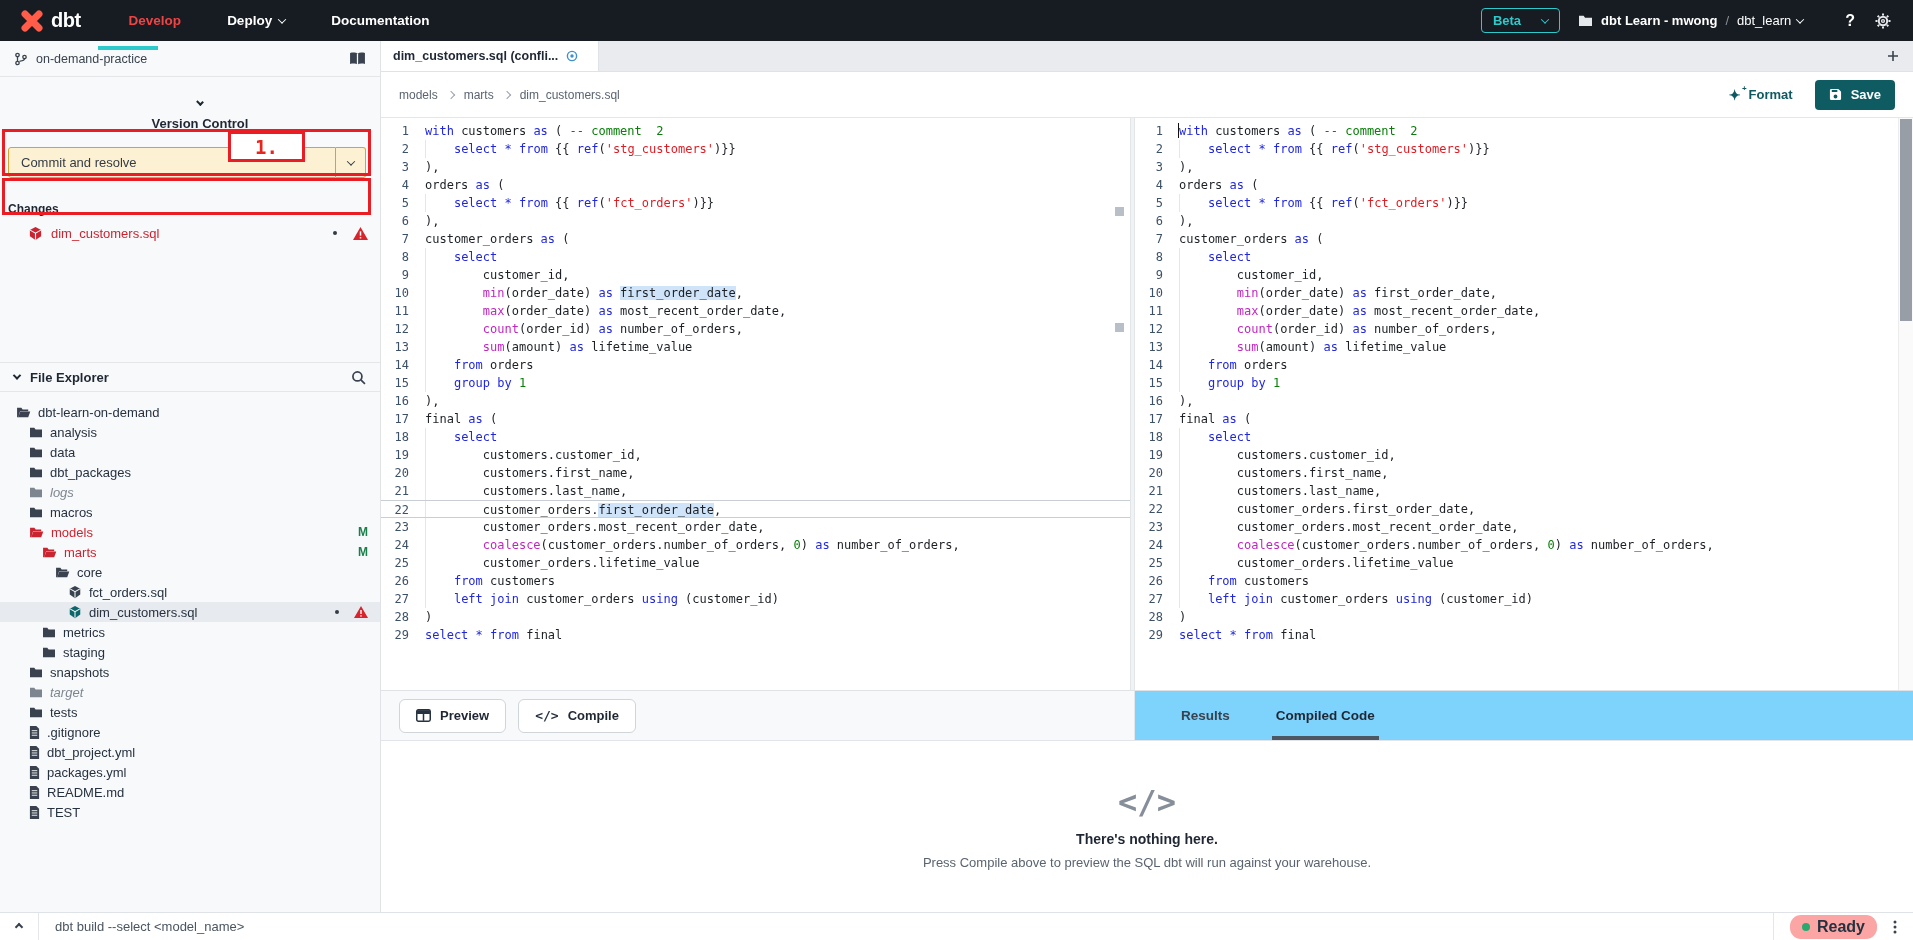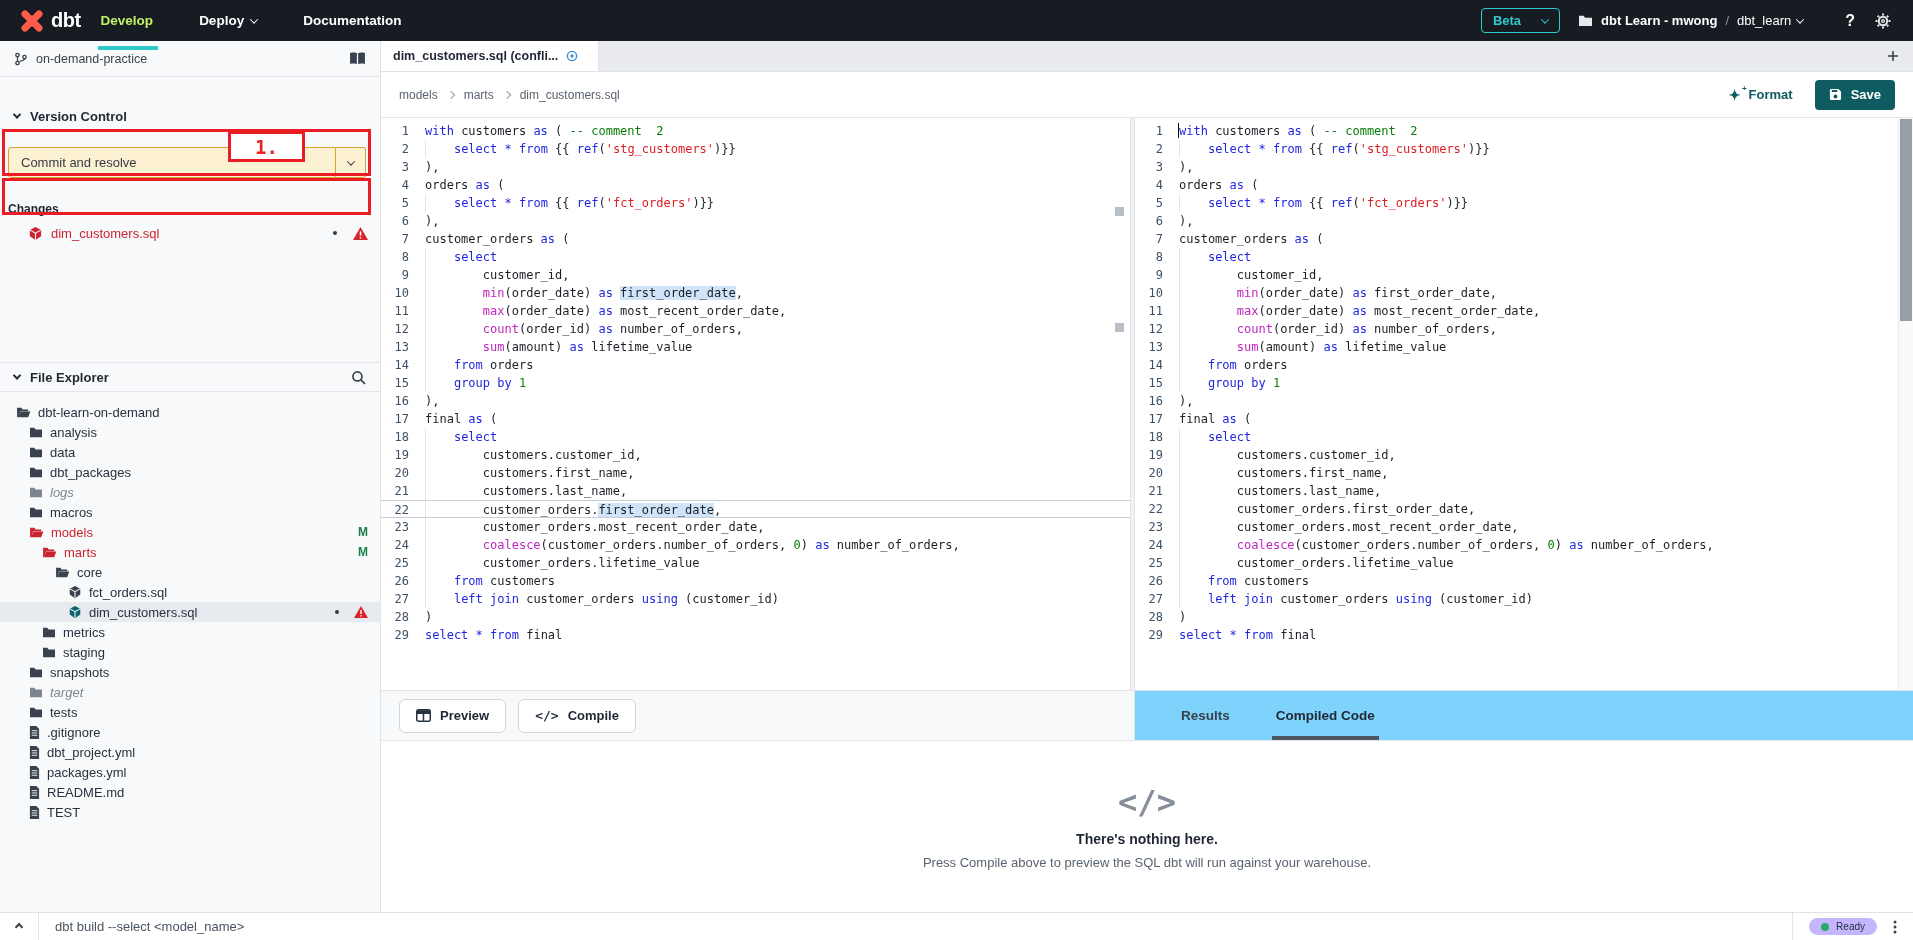--- a/index.html
+++ b/index.html
@@ -4,41 +4,41 @@
 <style>
   * { box-sizing: border-box; margin: 0; padding: 0; }
   html,body { width:1913px; height:940px; overflow:hidden; }
   body { font-family:"Liberation Sans", sans-serif; font-size:13px; color:#1f2733; background:#fff; position:relative; }
 
   
   .navbar { height:41px; background:#171b22; display:flex; align-items:center; padding:0 22px 0 20px; position:relative; z-index:5; }
   .logo { display:flex; align-items:center; gap:7px; margin-right:20px; }
   .logo-text { color:#fff; font-weight:700; font-size:20px; letter-spacing:-0.5px; }
   .nav-item { color:#fff; font-weight:600; font-size:13.5px; margin-right:46px; display:flex; align-items:center; gap:7px; cursor:pointer; }
-  .nav-item.active { color:#bef264; }
+  .nav-item.active { color:#ef4444;margin-left:28px; }
   .nav-underline { position:absolute; left:98px; top:46px; width:60px; height:4px; background:#2ec9cb; z-index:6; }
   .nav-right { margin-left:auto; display:flex; align-items:center; }
   .beta-btn { border:1.5px solid #2ec9cb; color:#2ec9cb; border-radius:4px; padding:4px 11px; font-weight:700; font-size:13px; display:flex; align-items:center; gap:21px; margin-right:18px; }
   .acct { display:flex; align-items:center; gap:8px; margin-right:42px; }
   .acct-name { color:#fff; font-weight:700; font-size:13px; }
   .acct-sep { color:#8a919b; }
   .acct-proj { color:#fff; font-weight:400; font-size:13px; display:flex; align-items:center; gap:6px; }
   .help-q { color:#fff; font-weight:700; font-size:16px; margin-right:20px; }
   .chev { display:inline-block; width:6px; height:6px; border-right:1.7px solid currentColor; border-bottom:1.7px solid currentColor; transform:rotate(45deg) translate(-1px,-1px); }
   .chev-up { transform:rotate(-135deg); }
 
   
   .main-row { display:flex; height:871px; }
   .sidebar { width:381px; min-width:381px; background:#f8f9fa; border-right:1px solid #dfe2e6; position:relative; }
   .editor-col { flex:1; display:flex; flex-direction:column; background:#fff; min-width:0; }
 
   
   .branch-row { height:36px; display:flex; align-items:center; gap:8px; padding:0 14px; border-bottom:1px solid #e4e6ea; }
   .branch-name { font-size:12.5px; color:#3a434e; flex:1; }
-  .vc-header { height:30px; margin-top:24px; padding-left:14px; display:flex; align-items:center; gap:10px; font-weight:700; font-size:13px; color:#1f2733; }
+  .vc-header { height:30px; margin-top:24px; padding-left:20px; display:flex; align-items:center; gap:10px; font-weight:700; font-size:13px; color:#1f2733;flex-direction:column; }
   .vc-header .chev, .fe-header .chev { color:#1f2733; border-width:2px; }
   .commit-row { margin:16px 14px 0 8px; display:flex; height:31px; }
   .commit-main { flex:1; background:#fdf1d3; border:1px solid #d8a136; border-radius:3px 0 0 3px; display:flex; align-items:center; padding-left:12px; font-size:13px; color:#333b44; cursor:pointer; }
   .commit-chev { width:30px; background:#fdf1d3; border:1px solid #d8a136; border-left:none; border-radius:0 3px 3px 0; display:flex; align-items:center; justify-content:center; color:#333b44; cursor:pointer; }
   .changes-label { margin-top:24px; padding-left:8px; font-weight:700; font-size:12px; color:#1f2733; }
   .change-item { margin-top:6px; height:22px; display:flex; align-items:center; gap:8px; padding:0 12px 0 28px; color:#cb2431; font-size:13px; cursor:pointer; }
   .change-item .spacer { flex:1; }
   .mini-dot { width:4px; height:4px; border-radius:50%; background:#333b44; margin-right:8px; }
   .fe-header { margin-top:118px; height:30px; border-top:1px solid #e4e6ea; border-bottom:1px solid #e4e6ea; display:flex; align-items:center; gap:10px; padding:0 14px; font-weight:700; font-size:13px; color:#1f2733; background:#f8f9fa; }
   .fe-header .grow { flex:1; }
@@ -105,21 +105,21 @@
   .bp-tab.active::after { content:''; position:absolute; left:-4px; right:-4px; bottom:0; height:4px; background:#4d5663; }
   .bp-content { flex:1; background:#fff; display:flex; flex-direction:column; align-items:center; justify-content:center; }
   .empty-icon { font-family:"DejaVu Sans Mono", monospace; font-size:32px; font-weight:700; color:#868e99; }
   .empty-title { margin-top:10px; font-weight:700; font-size:14px; color:#1f2733; }
   .empty-sub { margin-top:8px; font-size:13px; color:#5a6470; }
 
   
   .cmd-bar { height:28px; border-top:1px solid #dfe2e6; background:#fff; display:flex; align-items:center; padding:0 16px; }
   .cmd-divider { width:1px; height:100%; background:#e4e6ea; margin:0 16px; }
   .cmd-text { font-size:13px; color:#4a5560; flex:1; }
-  .ready-pill { background:#c4b5fd; border-radius:11px; padding:3px 12px; display:flex; align-items:center; gap:7px; font-size:10px; color:#24313f; font-weight:400; cursor:pointer; }
+  .ready-pill { background:#fca5a5; border-radius:11px; padding:3px 12px; display:flex; align-items:center; gap:7px; font-size:16px; color:#24313f; font-weight:700; cursor:pointer; }
   .ready-dot { width:8px; height:8px; border-radius:50%; background:#2aa96e; }
   .kebab { margin-left:16px; cursor:pointer; display:flex; }
 </style>
 </head>
 <body>
 
 <header class="navbar">
   <div class="logo">
     <svg width="24" height="24" viewBox="0 0 24 24">
         <path d="M5 5 L19 19 M19 5 L5 19" stroke="#ff5c4a" stroke-width="7" stroke-linecap="round"></path>

